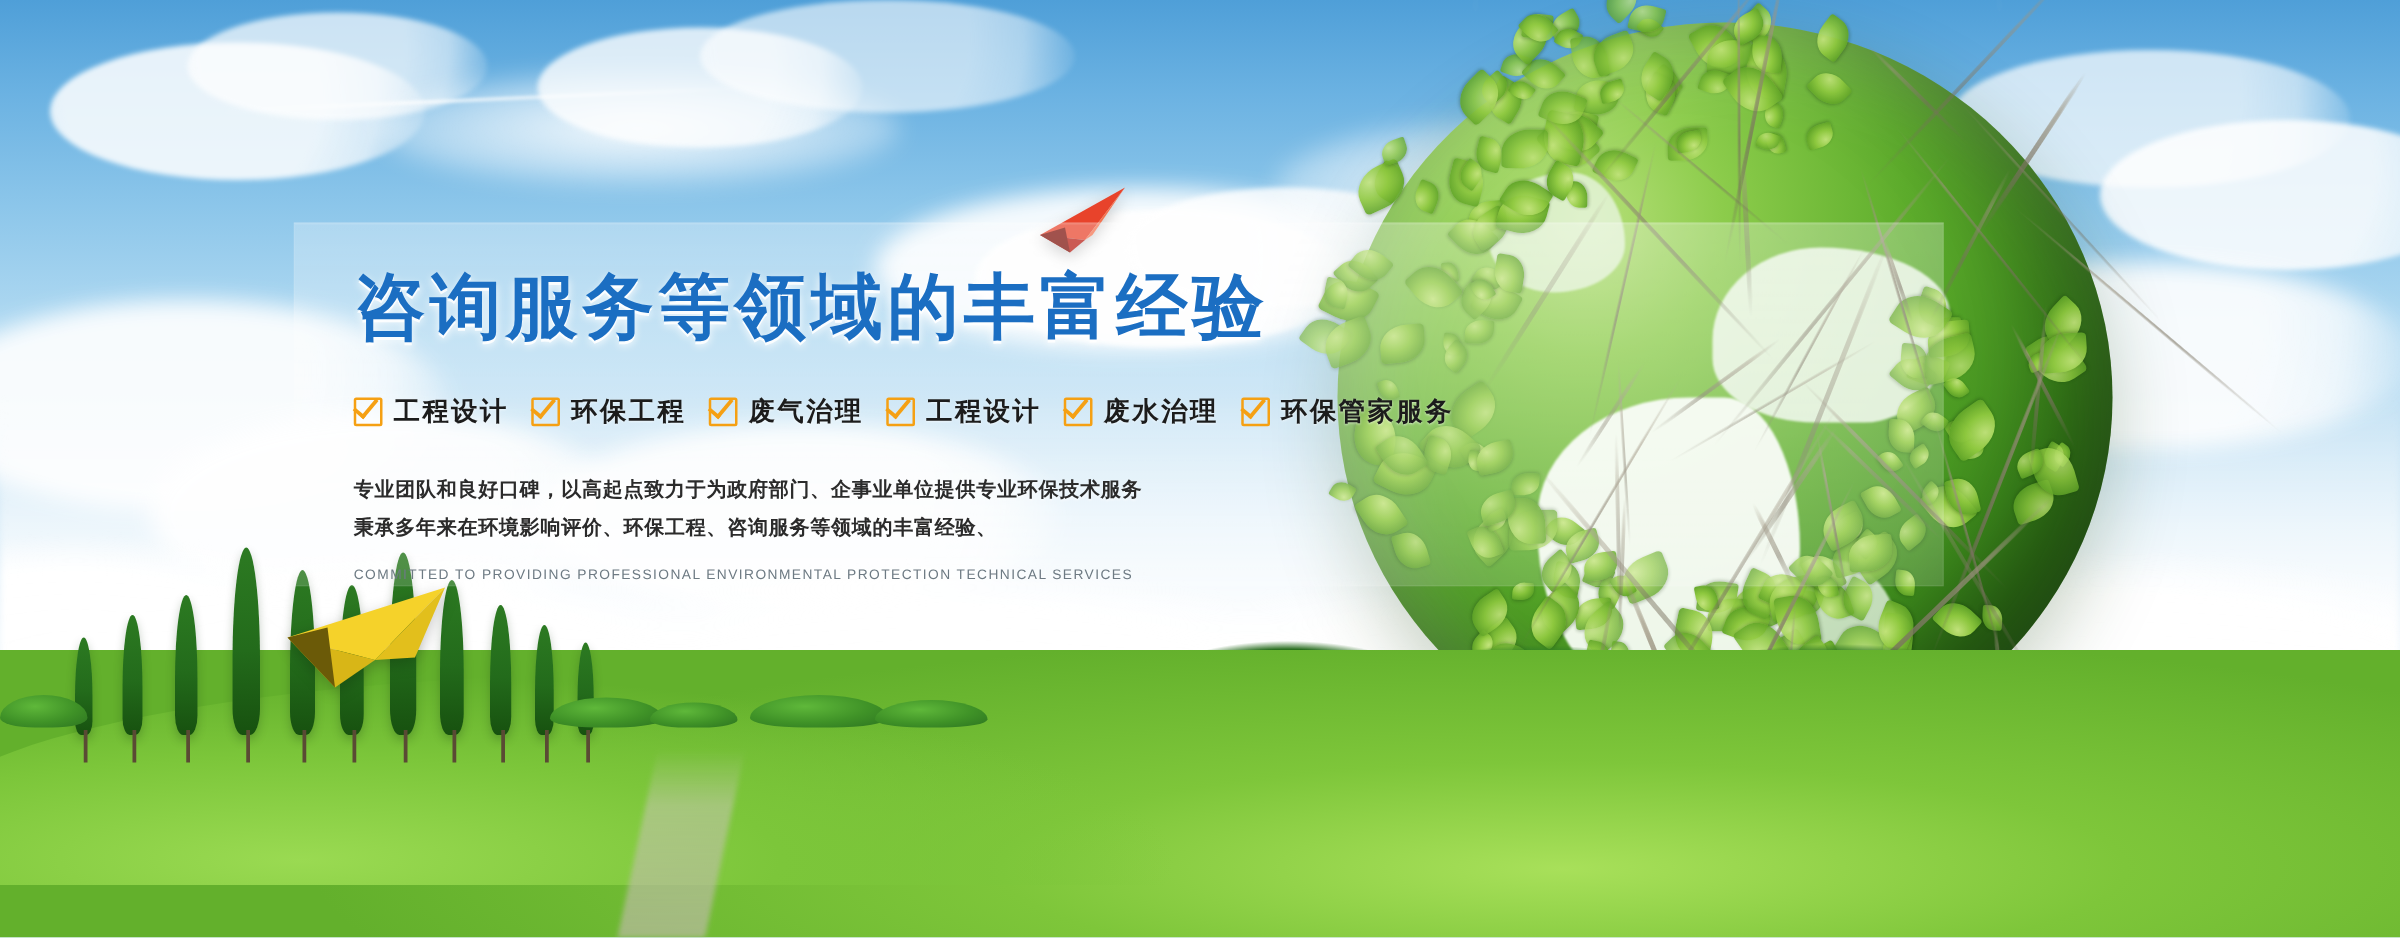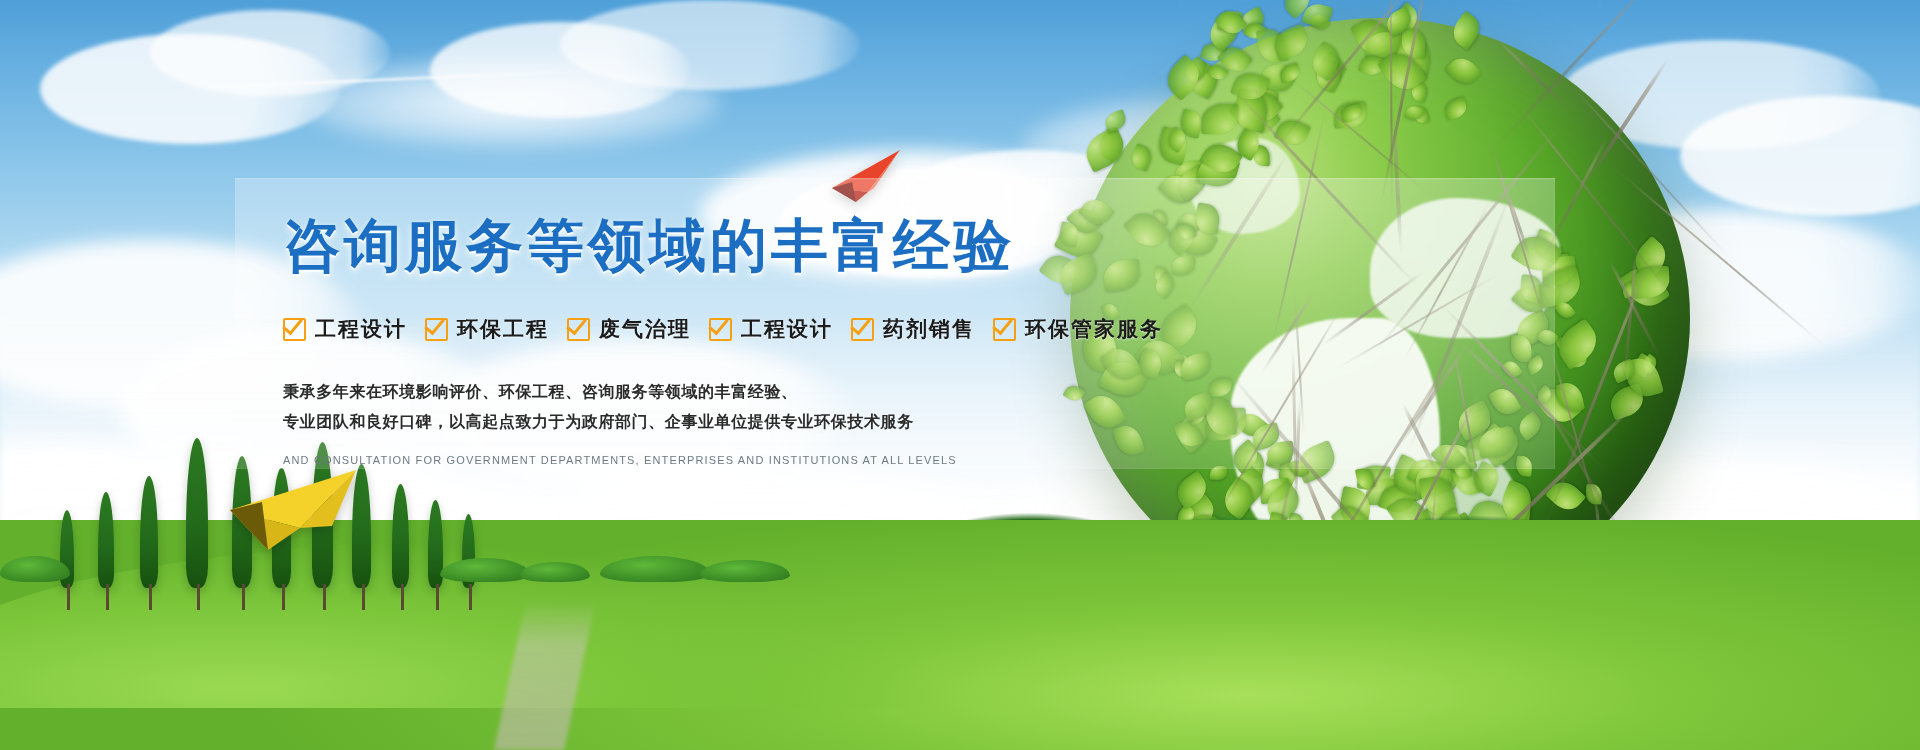--- a/index.html
+++ b/index.html
@@ -652,31 +652,31 @@
         <div class="feature">
           <span class="check-box"></span>
           <span class="feature-label">废气治理</span>
         </div>
         <div class="feature">
           <span class="check-box"></span>
           <span class="feature-label">工程设计</span>
         </div>
         <div class="feature">
           <span class="check-box"></span>
-          <span class="feature-label">药剂销售</span>
+          <span class="feature-label">废水治理</span>
         </div>
         <div class="feature">
           <span class="check-box"></span>
           <span class="feature-label">环保管家服务</span>
         </div>
       </div>
 
     <div class="desc">
+      <div class="desc-line">专业团队和良好口碑，以高起点致力于为政府部门、企事业单位提供专业环保技术服务</div>
       <div class="desc-line">秉承多年来在环境影响评价、环保工程、咨询服务等领域的丰富经验、</div>
-      <div class="desc-line">专业团队和良好口碑，以高起点致力于为政府部门、企事业单位提供专业环保技术服务</div>
     </div>
 
     <div class="eng">
-      <div class="eng-line">AND CONSULTATION FOR GOVERNMENT DEPARTMENTS, ENTERPRISES AND INSTITUTIONS AT ALL LEVELS</div>
+      <div class="eng-line">COMMITTED TO PROVIDING PROFESSIONAL ENVIRONMENTAL PROTECTION TECHNICAL SERVICES</div>
     </div>
 
   </div>
 </div>
 
 </body></html>

